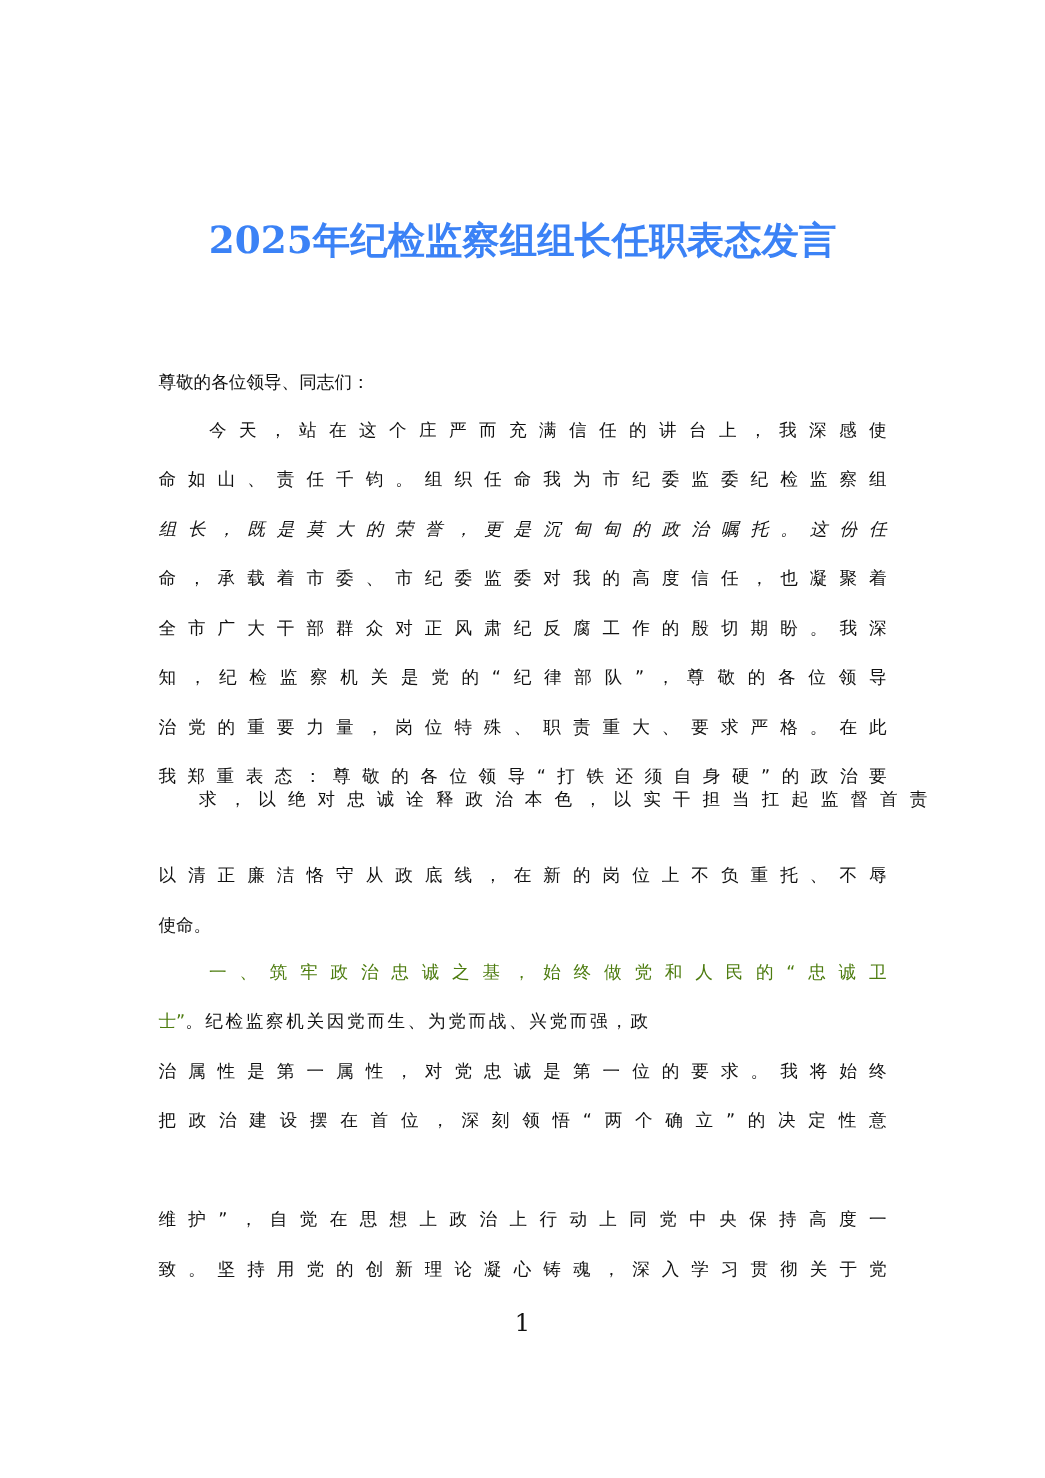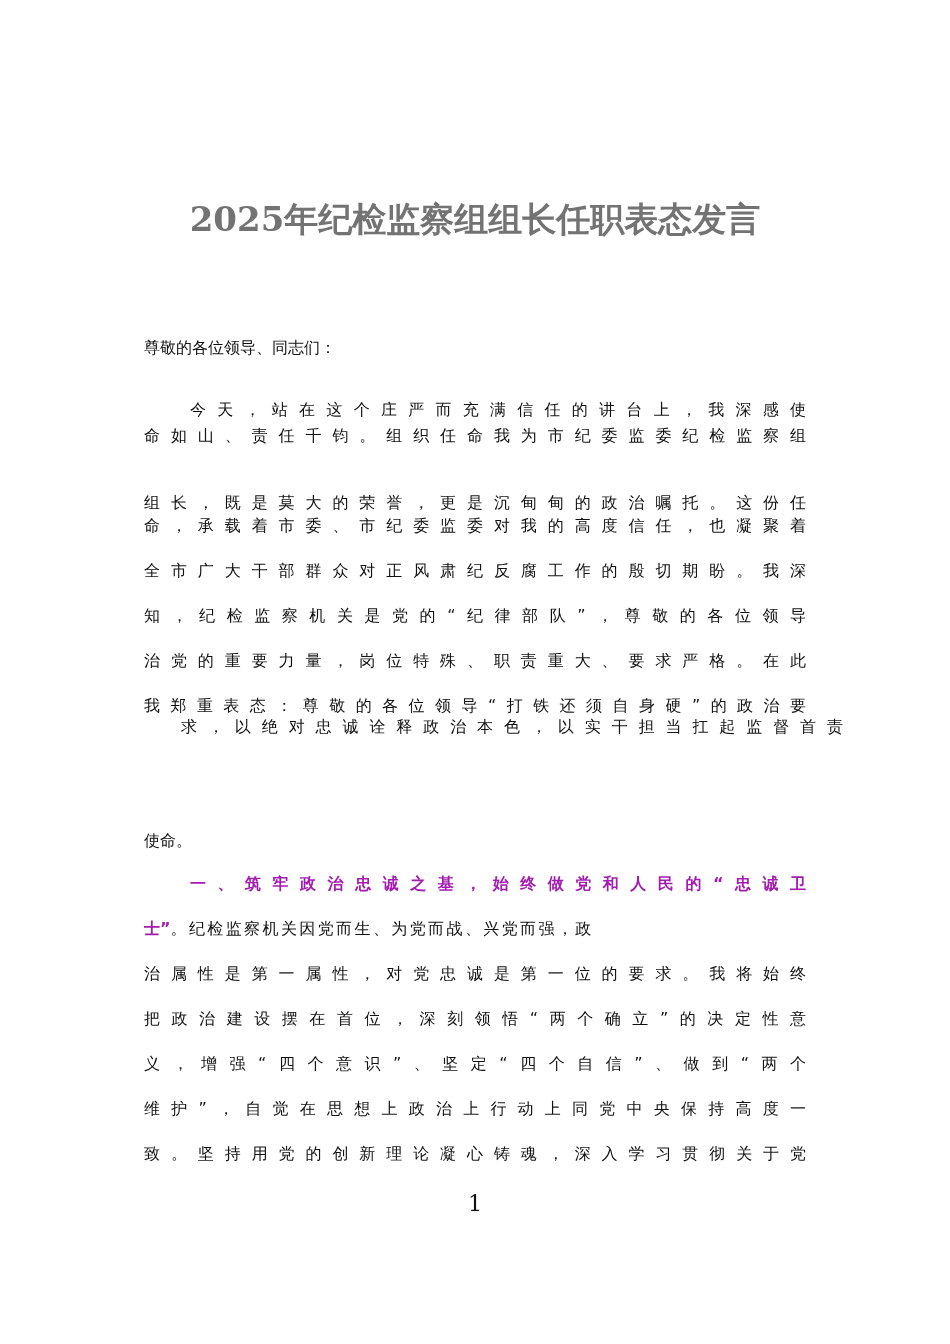--- a/index.html
+++ b/index.html
@@ -25,21 +25,21 @@
     .title {
       position: absolute;
       left: 0;
       top: 196px;
       width: 950px;
       text-align: center;
       font-size: 34px;
       font-weight: bold;
       line-height: 46px;
       letter-spacing: 0px;
-      color: #737373;
+      color: #3b82f6;
     }
     .line {
       position: absolute;
       left: 144px;
       width: 662px;
       height: 46px;
       font-size: 16px;
       line-height: 46px;
       white-space: nowrap;
       color: #111111;
@@ -47,22 +47,22 @@
     }
     .line.justify {
       text-align: justify;
       text-align-last: justify;
     }
     .line.indent {
       left: 190px;
       width: 616px;
     }
     .heading-part {
-      font-weight: bold;
-      color: #a21caf;
+      font-weight: normal;
+      color: #4d7c0f;
     }
     .page-number {
       position: absolute;
       left: 0;
       top: 1186px;
       width: 950px;
       text-align: center;
       font-size: 22px;
       line-height: 36px;
       font-family: "DejaVu Serif", "Liberation Serif", serif;
@@ -71,36 +71,36 @@
   </style>
 </head>
 <body>
 
 <div class="page">
 
   <div class="title">2025年纪检监察组组长任职表态发言</div>
 
   <div class="line" style="top:325px;">尊敬的各位领导、同志们：</div>
 
-  <div class="line justify indent" style="top:387px;">今天，站在这个庄严而充满信任的讲台上，我深感使</div>
+  <div class="line justify indent" style="top:368px;">今天，站在这个庄严而充满信任的讲台上，我深感使</div>
   <div class="line justify" style="top:413px;">命如山、责任千钧。组织任命我为市纪委监委纪检监察组</div>
-  <div class="line justify" style="top:480px;">组长，既是莫大的荣誉，更是沉甸甸的政治嘱托。这份任</div>
+  <div class="line justify" style="top:458px;font-style:italic;">组长，既是莫大的荣誉，更是沉甸甸的政治嘱托。这份任</div>
   <div class="line justify" style="top:503px;">命，承载着市委、市纪委监委对我的高度信任，也凝聚着</div>
   <div class="line justify" style="top:548px;">全市广大干部群众对正风肃纪反腐工作的殷切期盼。我深</div>
   <div class="line justify" style="top:593px;">知，纪检监察机关是党的“纪律部队”，尊敬的各位领导</div>
   <div class="line justify" style="top:638px;">治党的重要力量，岗位特殊、职责重大、要求严格。在此</div>
   <div class="line justify" style="top:683px;">我郑重表态：尊敬的各位领导“打铁还须自身硬”的政治要</div>
   <div class="line justify" style="top:704px;margin-left:37px;">求，以绝对忠诚诠释政治本色，以实干担当扛起监督首责</div>
+  <div class="line justify" style="top:773px;">以清正廉洁恪守从政底线，在新的岗位上不负重托、不辱</div>
   <div class="line" style="top:818px;">使命。</div>
 
   <div class="line justify indent heading-part" style="top:861px;">一、筑牢政治忠诚之基，始终做党和人民的“忠诚卫</div>
   <div class="line" style="top:906px;">
     <span class="heading-part">士”</span><span style="letter-spacing:2.4px;">。纪检监察机关因党而生、为党而战、兴党而强，政</span>
   </div>
   <div class="line justify" style="top:951px;">治属性是第一属性，对党忠诚是第一位的要求。我将始终</div>
   <div class="line justify" style="top:996px;">把政治建设摆在首位，深刻领悟“两个确立”的决定性意</div>
-  <div class="line justify" style="top:1041px;">义，增强“四个意识”、坚定“四个自信”、做到“两个</div>
   <div class="line justify" style="top:1086px;">维护”，自觉在思想上政治上行动上同党中央保持高度一</div>
   <div class="line justify" style="top:1131px;">致。坚持用党的创新理论凝心铸魂，深入学习贯彻关于党</div>
 
   <div class="page-number">1</div>
 
 </div>
 
 </body></html>

